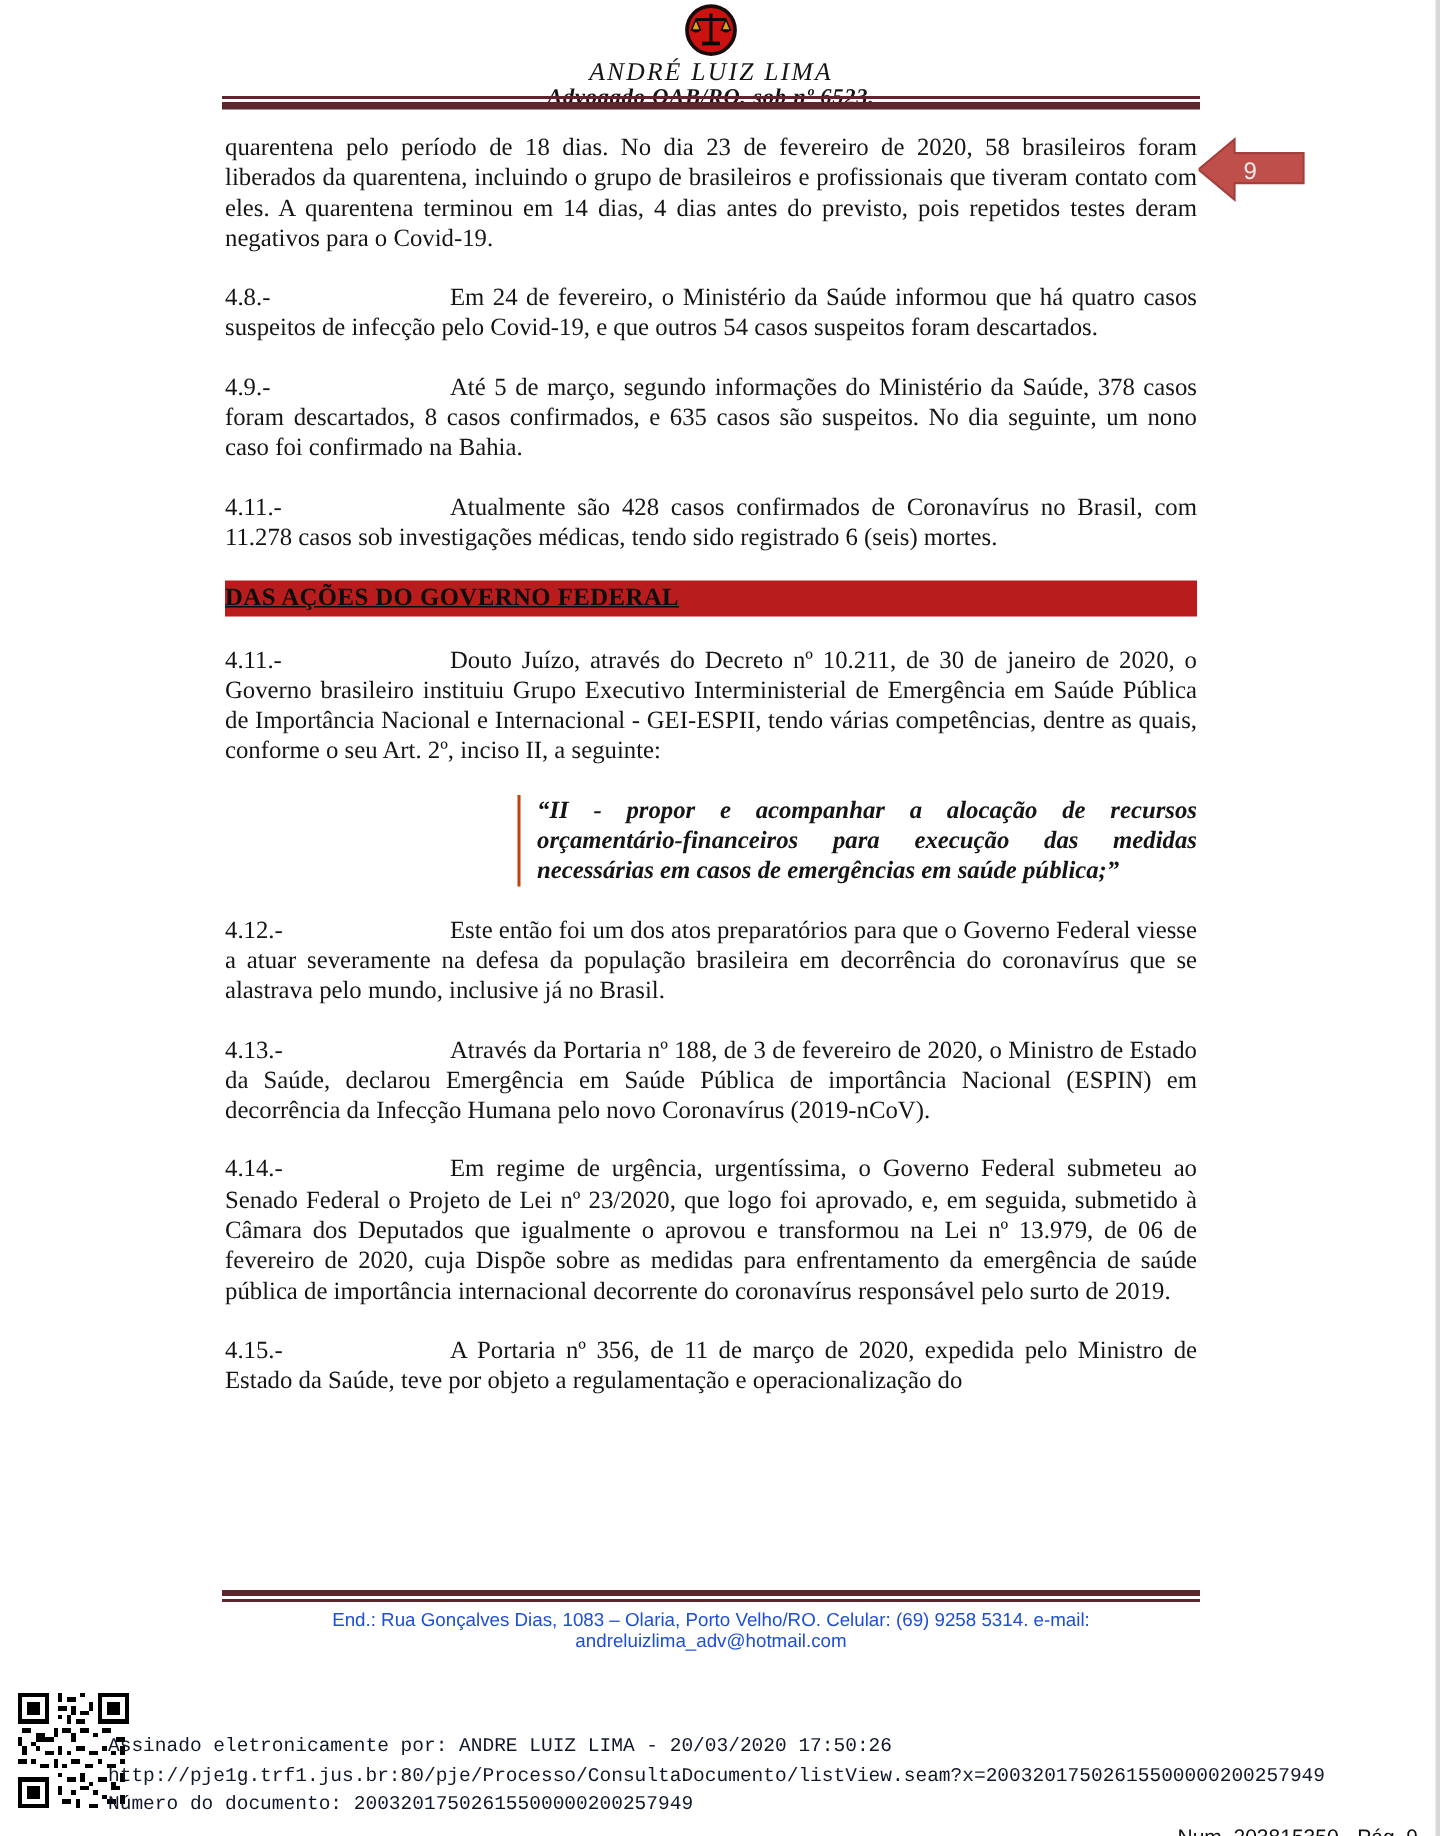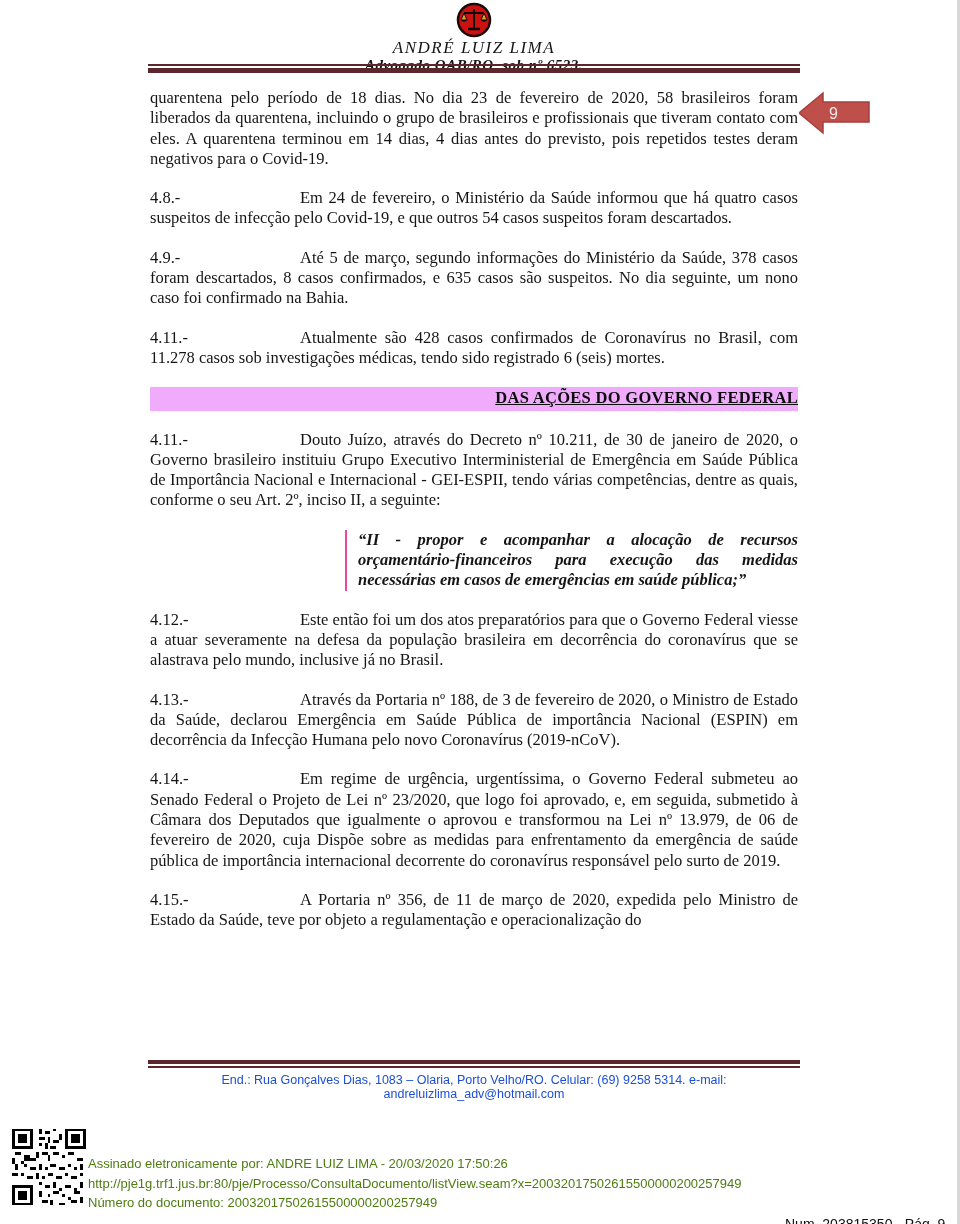--- a/index.html
+++ b/index.html
@@ -17,36 +17,36 @@
   .head-rules{position:absolute;left:148px;top:64px;width:652px;}
   .head-rules .rule-thin{margin-bottom:2px;}
 
   
   .page-marker{position:absolute;left:799px;top:91px;width:72px;height:44px;}
 
   
   .content{position:absolute;left:150px;top:88px;width:648px;font-size:16.5px;line-height:20.3px;}
   .para{text-align:justify;margin:0 0 19px 0;}
   .pnum{display:inline-block;width:150px;}
-  .section-band{background:#f0abfc;text-align:right;margin:0 0 19px 0;padding:1px 0 2px 0;}
+  .section-band{background:#b91c1c;text-align:left;margin:0 0 19px 0;padding:1px 0 2px 0;}
   .section-band span{font-weight:bold;text-decoration:underline;color:#0d0d0d;font-size:16.5px;letter-spacing:0.3px;}
-  .quote{margin:0 0 19px 195px;width:440px;border-left:2px solid #ec4899;padding-left:11px;
+  .quote{margin:0 0 19px 195px;width:440px;border-left:2px solid #c2410c;padding-left:11px;
          font-weight:bold;font-style:italic;text-align:justify;}
 
   
   .footer{position:absolute;left:148px;top:1060px;width:652px;}
   .footer .rule-thick{margin-bottom:2px;height:4px;}
   .footer .rule-thin{height:2px;}
   .address{margin-top:5px;text-align:center;font-family:"Liberation Sans","DejaVu Sans",sans-serif;
            font-size:12.5px;color:#1d4ed8;}
 
   
   .qr{position:absolute;left:12px;top:1128px;width:74px;height:78px;}
-  .sig-text{position:absolute;left:88px;top:1154px;font-family:Liberation Sans, sans-serif;
-            font-size:13px;line-height:19.5px;color:#4d7c0f;}
+  .sig-text{position:absolute;left:72px;top:1154px;font-family:Liberation Mono, monospace;
+            font-size:13px;line-height:19.5px;color:#0f172a;}
   .doc-num{position:absolute;left:785px;top:1216px;font-family:"Liberation Sans","DejaVu Sans",sans-serif;
            font-size:14px;color:#111;white-space:nowrap;}
 </style>
 </head>
 <body>
 
 <div class="page">
   <div class="page-right-edge"></div>
 
   <div class="letterhead">

